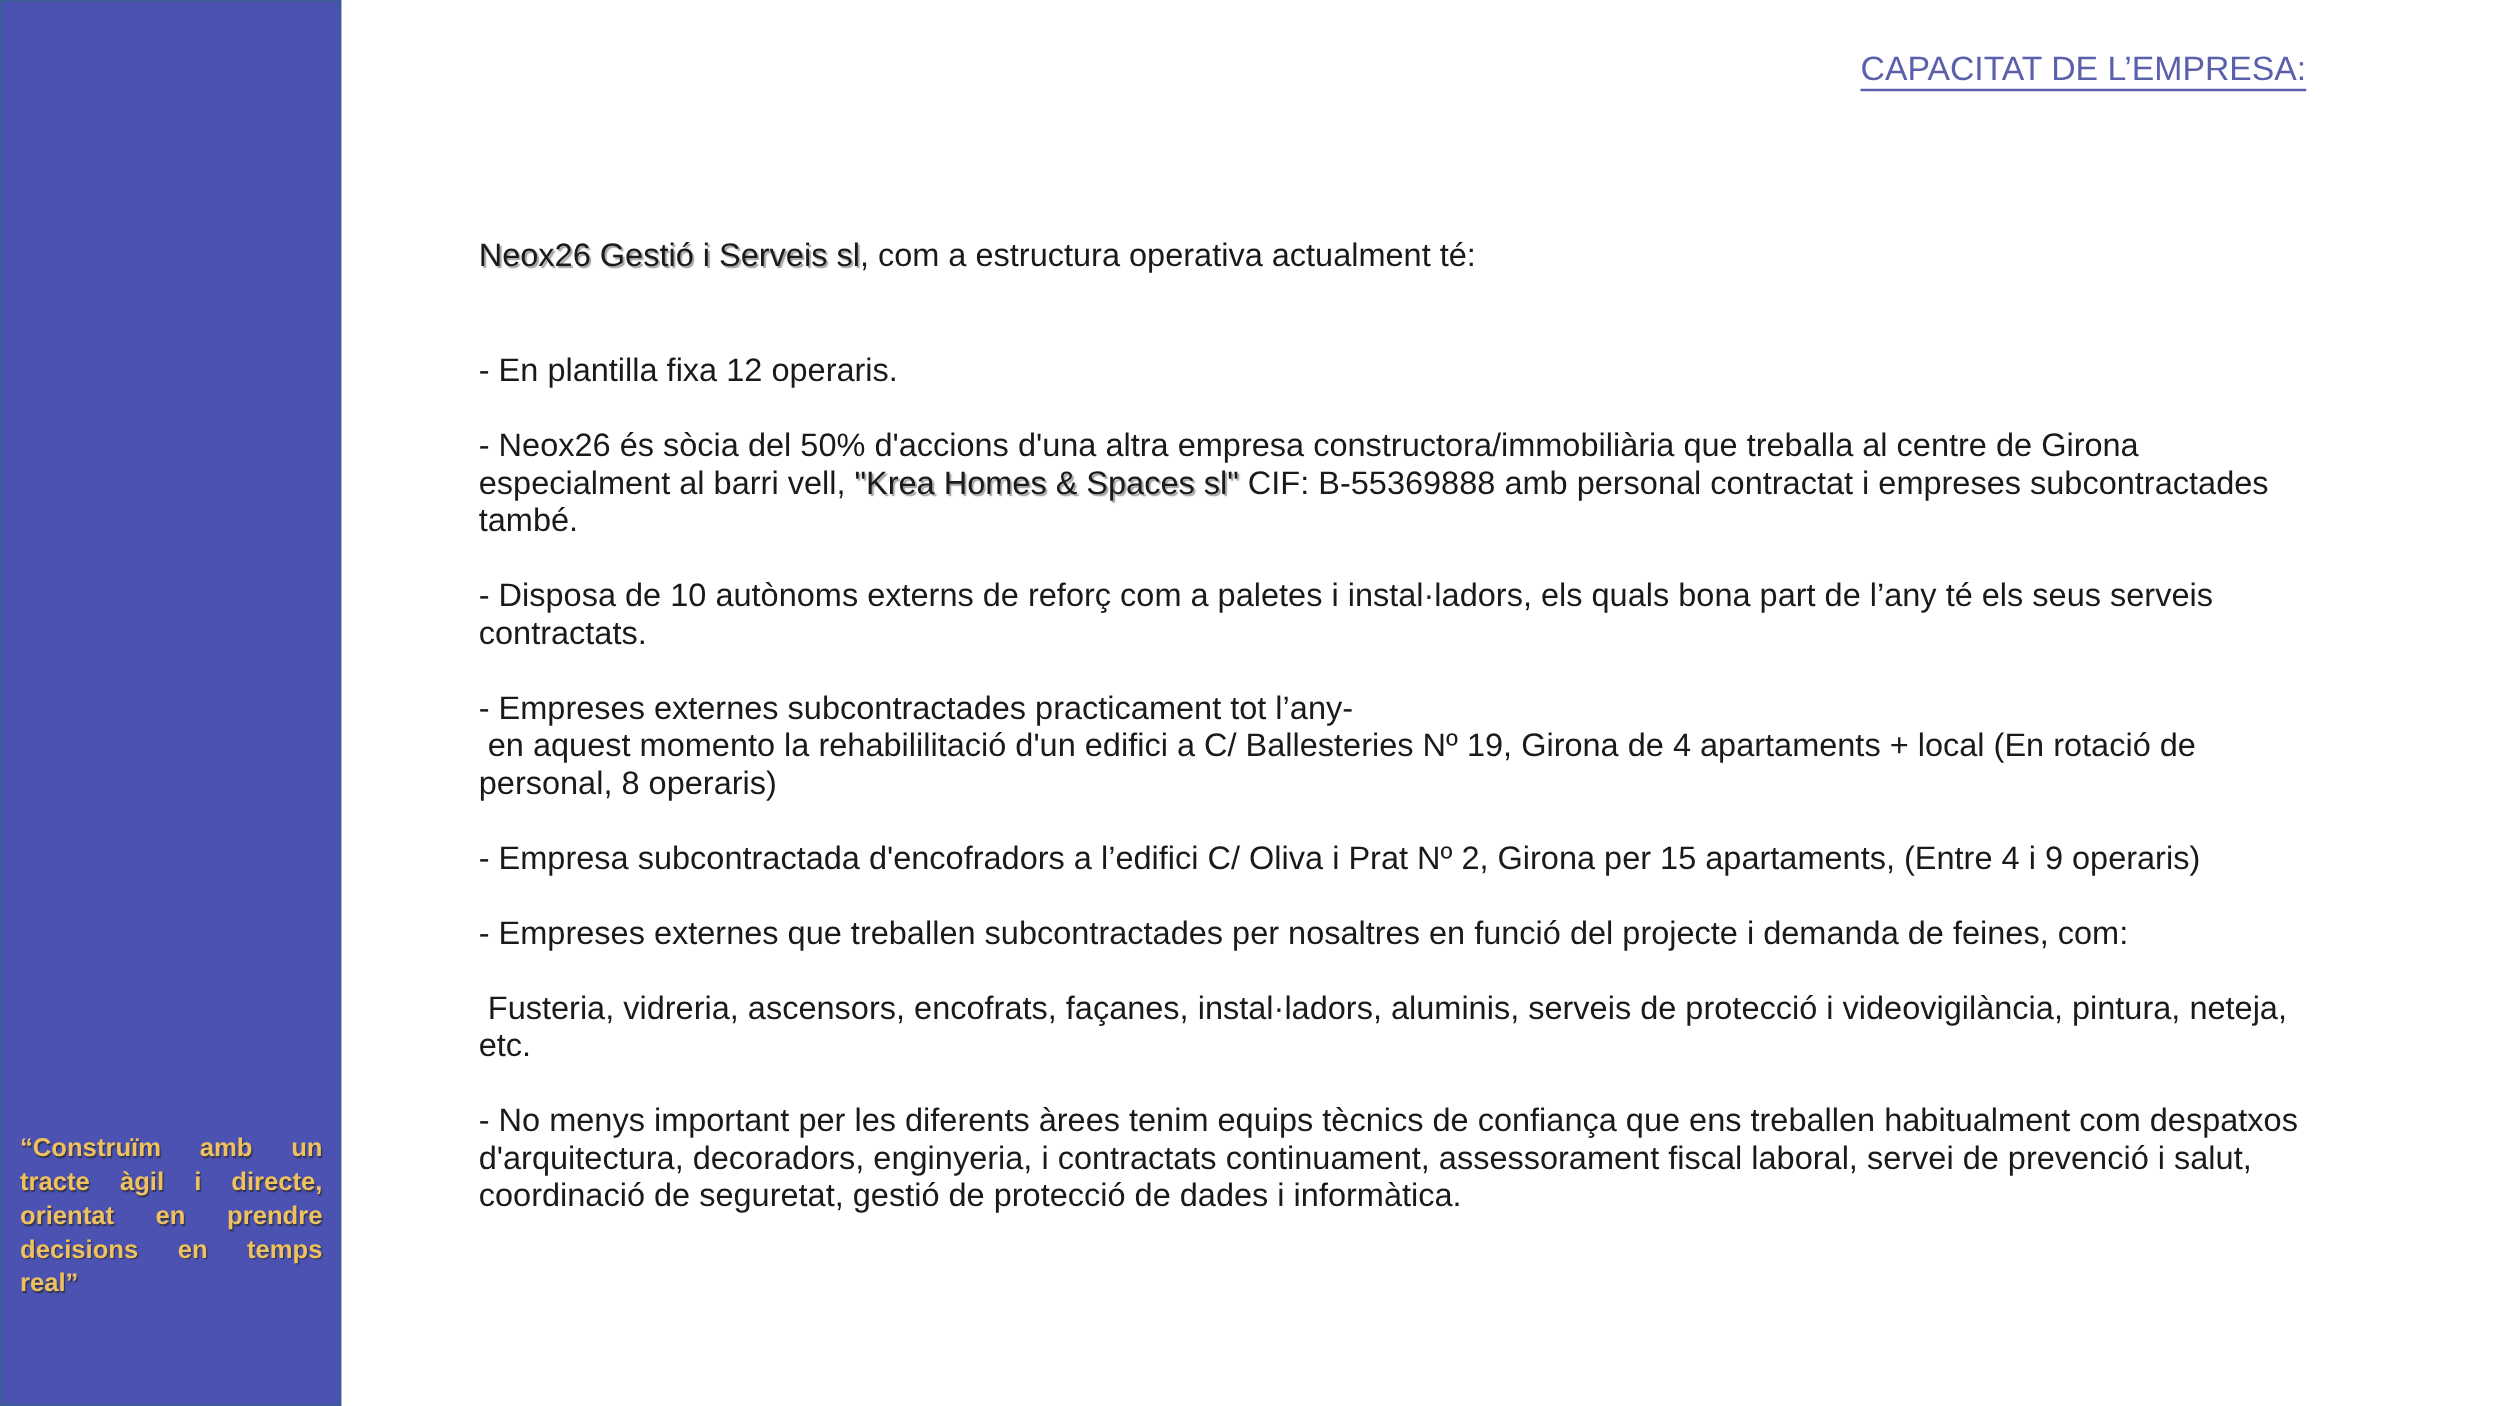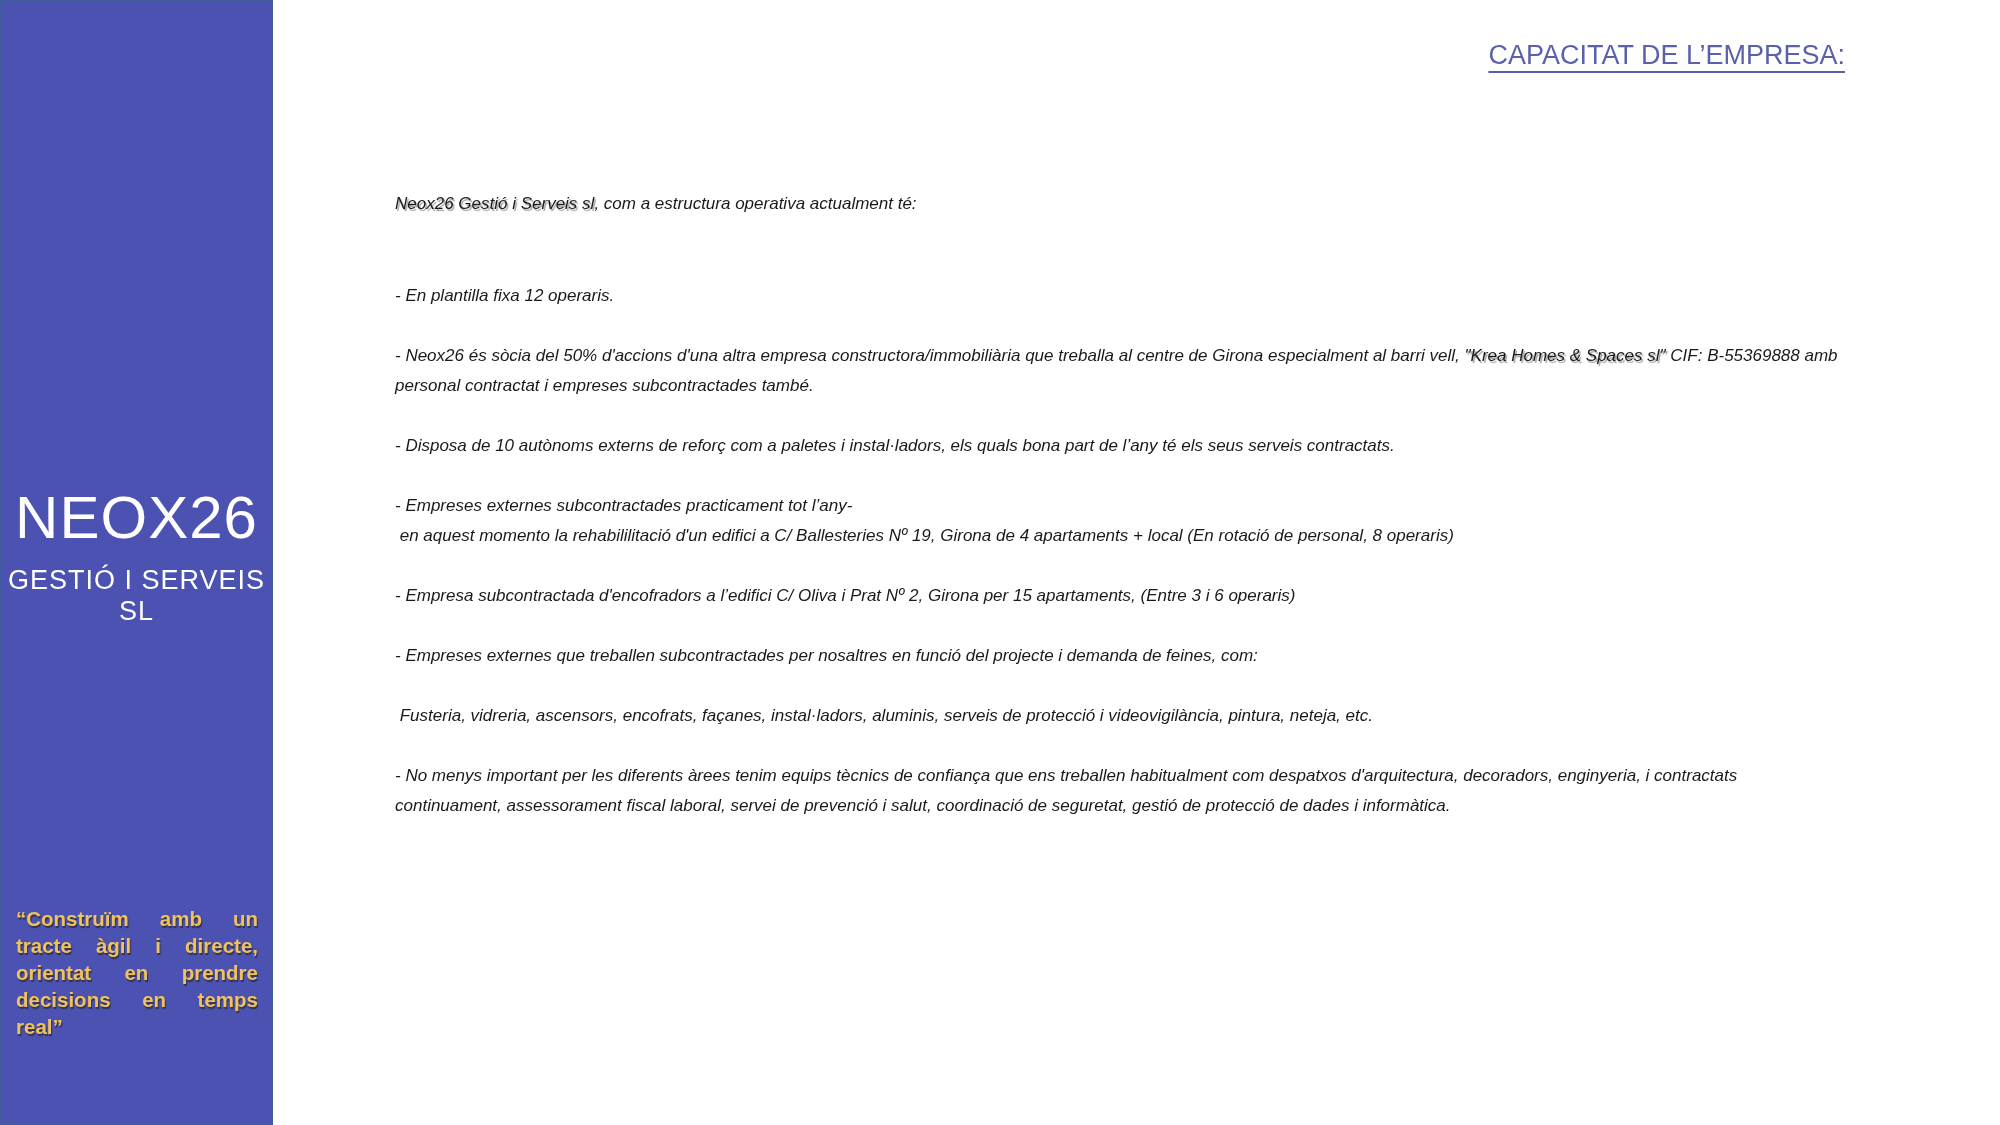--- a/index.html
+++ b/index.html
@@ -74,60 +74,55 @@
     font-weight: 400;
     color: #5B60AB;
     text-align: right;
   }
   .title-text {
     text-decoration: underline;
     text-underline-offset: 7px;
     text-decoration-thickness: 2px;
   }
   .para {
-    margin: 0 0 30px 12px;
-    font-size: 17px;
+    margin: 0 0 30px 0;
+    font-size: 26px;
     line-height: 30px;
     white-space: pre-wrap;
-    font-style: italic;
   }
   .para.intro {
     margin-bottom: 62px;
   }
   .shadowed {
     text-shadow: 1.5px 1.5px 1px rgba(80,80,80,0.55);
   }
 </style>
 </head>
 <body>
 
 <div class="slide">
 
   <aside class="sidebar">
-    <div class="brand-block">
-      <div class="brand">NEOX26</div>
-      <div class="brand-sub">GESTIÓ I SERVEIS SL</div>
-    </div>
     <div class="quote">“Construïm amb un tracte àgil i directe, orientat en prendre decisions en temps real”</div>
   </aside>
 
   <main class="content">
     <h1 class="title"><span class="title-text">CAPACITAT DE L’EMPRESA:</span></h1>
 
     <p class="para intro"><span class="shadowed">Neox26 Gestió i Serveis sl</span><span>, com a estructura operativa actualment té:</span></p>
 
     <p class="para">- En plantilla fixa 12 operaris.</p>
 
     <p class="para"><span>- Neox26 és sòcia del 50% d'accions d'una altra empresa constructora/immobiliària que treballa al centre de Girona especialment al barri vell, </span><span class="shadowed">"Krea Homes &amp; Spaces sl"</span><span> CIF: B-55369888 amb personal contractat i empreses subcontractades també.</span></p>
 
     <p class="para">- Disposa de 10 autònoms externs de reforç com a paletes i instal·ladors, els quals bona part de l’any té els seus serveis contractats.</p>
 
     <p class="para"><span>- Empreses externes subcontractades practicament tot l’any-</span><br><span> en aquest momento la rehabililitació d'un edifici a C/ Ballesteries Nº 19, Girona de 4 apartaments + local (En rotació de personal, 8 operaris)</span></p>
 
-    <p class="para">- Empresa subcontractada d'encofradors a l’edifici C/ Oliva i Prat Nº 2, Girona per 15 apartaments, (Entre 3 i 6 operaris)</p>
+    <p class="para">- Empresa subcontractada d'encofradors a l’edifici C/ Oliva i Prat Nº 2, Girona per 15 apartaments, (Entre 4 i 9 operaris)</p>
 
     <p class="para">- Empreses externes que treballen subcontractades per nosaltres en funció del projecte i demanda de feines, com:</p>
 
     <p class="para"> Fusteria, vidreria, ascensors, encofrats, façanes, instal·ladors, aluminis, serveis de protecció i videovigilància, pintura, neteja, etc.</p>
 
     <p class="para">- No menys important per les diferents àrees tenim equips tècnics de confiança que ens treballen habitualment com despatxos d'arquitectura, decoradors, enginyeria, i contractats continuament, assessorament fiscal laboral, servei de prevenció i salut, coordinació de seguretat, gestió de protecció de dades i informàtica.</p>
   </main>
 
 </div>
 

